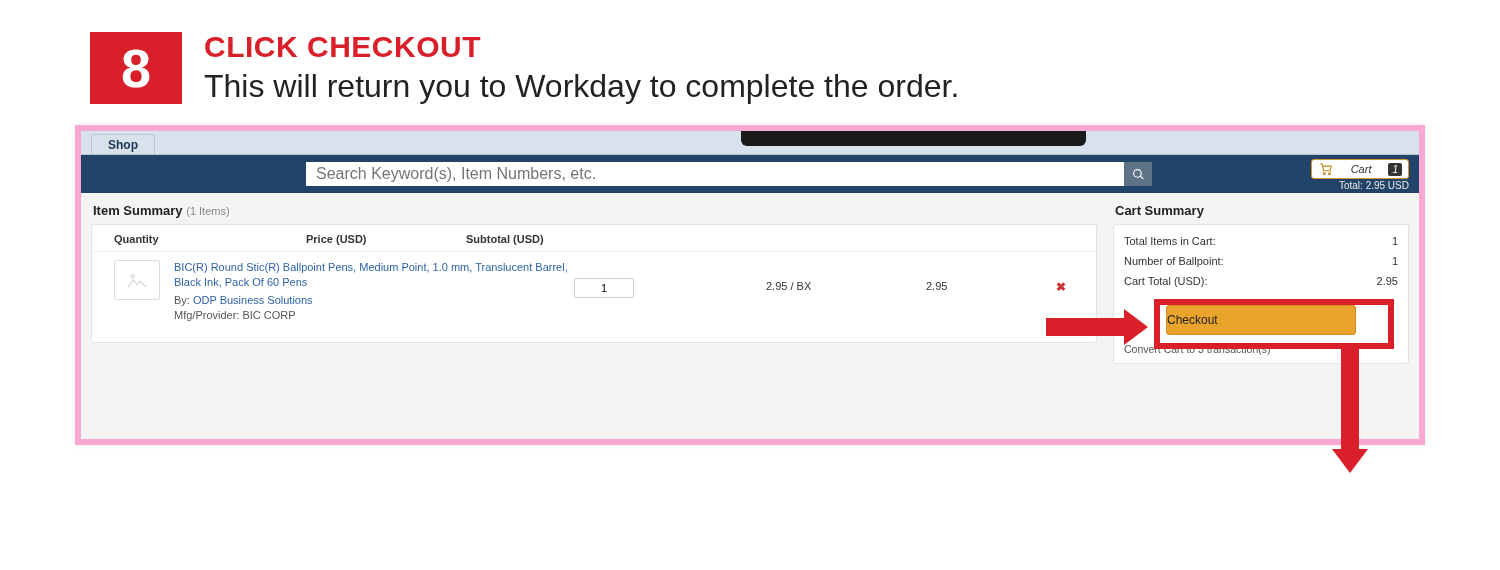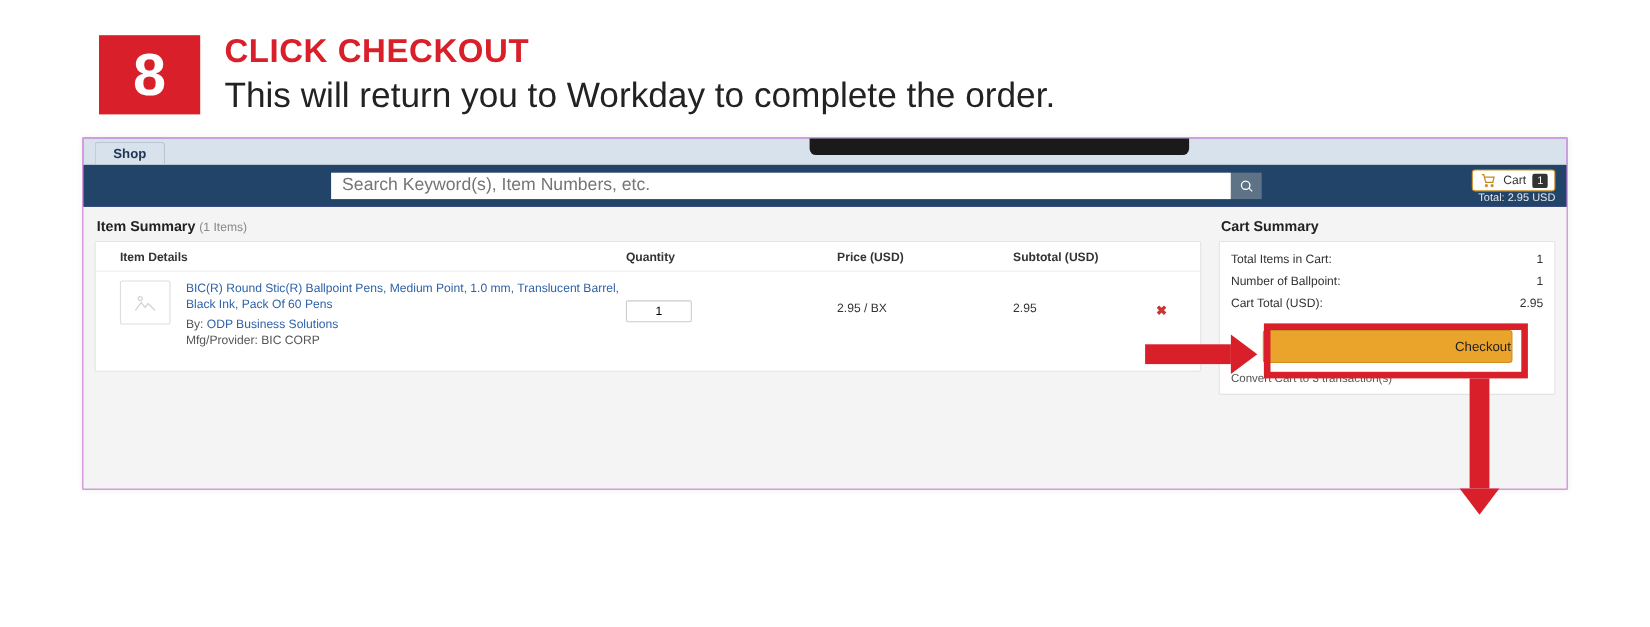--- a/index.html
+++ b/index.html
@@ -41,23 +41,23 @@
   .step-sub {
     font-size: 32px;
     color: #222;
     margin-top: 6px;
     font-family: Arial, sans-serif;
   }
 
   
   .frame {
     margin: 0 75px;
-    border: 1px solid #f9a8d4;
+    border: 6px solid #f9a8d4;
     box-shadow: 0 0 6px rgba(0,0,0,0.08);
-    background: #6d28d9;
+    background: #f0abfc;
     height: 320px;
     position: relative;
     overflow: visible;
   }
 
   
   .tabbar {
     background: #d7e2ec;
     border-bottom: 1px solid #b9c6d1;
     height: 24px;
@@ -119,23 +119,24 @@
   .cart-indicator {
     position: absolute;
     right: 10px;
     top: 4px;
     border: 1px solid #d1962c;
     background: #fff;
     border-radius: 3px;
     padding: 2px 6px;
     display: flex;
     align-items: center;
-    gap: 6px;
+    gap: 17px;
     font-size: 11px;
     color: #333;
+    font-style: italic;
   }
   .cart-indicator .badge {
     background: #333;
     color: #fff;
     font-size: 10px;
     padding: 1px 4px;
     border-radius: 2px;
   }
   .cart-total-text {
     position: absolute;
@@ -215,26 +216,26 @@
     border: 1px solid #ccc; border-radius: 2px; font-size: 11px;
   }
   .price-cell, .sub-cell { padding-top: 20px; }
   .del-x { color: #c33; font-weight: 700; cursor: pointer; padding-top: 20px; font-size: 12px; }
 
   
   .summary-list { padding: 6px 10px 8px 10px; font-size: 11px; color: #333; }
   .summary-row { display: flex; justify-content: space-between; padding: 4px 0; }
   .checkout-btn {
     display: block;
-    width: 227px;
+    width: 190px;
     margin: 6px auto 8px auto;
     background: #eaa42c;
     border: 1px solid #cf8f20;
     border-radius: 3px;
-    text-align: right;
+    text-align: left;
     padding: 7px 0;
     font-size: 12px;
     color: #222;
     cursor: pointer;
   }
   .convert-note {
     font-size: 10.5px;
     color: #555;
     padding: 0 10px 8px 10px;
   }
@@ -315,21 +316,20 @@
   <div class="content">
 
     <div class="left">
       <div class="section-title">
         <b>Item Summary</b>
         <span class="count">(1 Items)</span>
       </div>
 
       <div class="panel">
         <div class="item-head">
-          <div class="col-details">Item Details</div>
           <div class="col-qty">Quantity</div>
           <div class="col-price">Price (USD)</div>
           <div class="col-sub">Subtotal (USD)</div>
           <div class="col-del"></div>
         </div>
 
         <div class="item-row">
           <div style="flex:0 0 460px; display:flex;">
             <div class="thumb">
               <svg viewBox="0 0 24 20">

